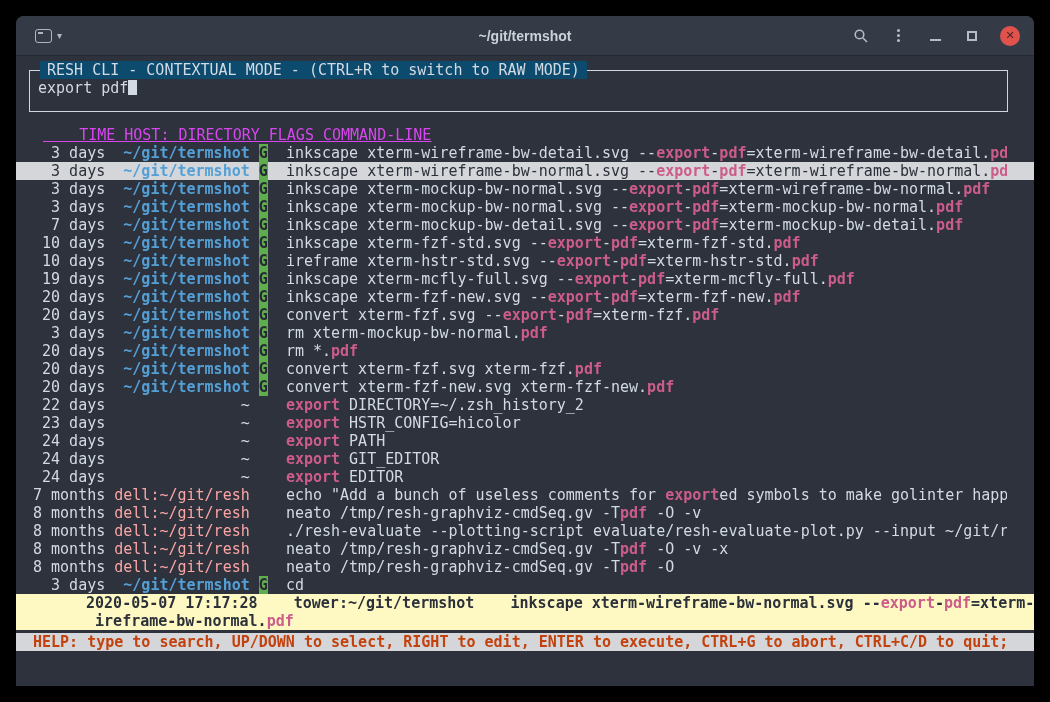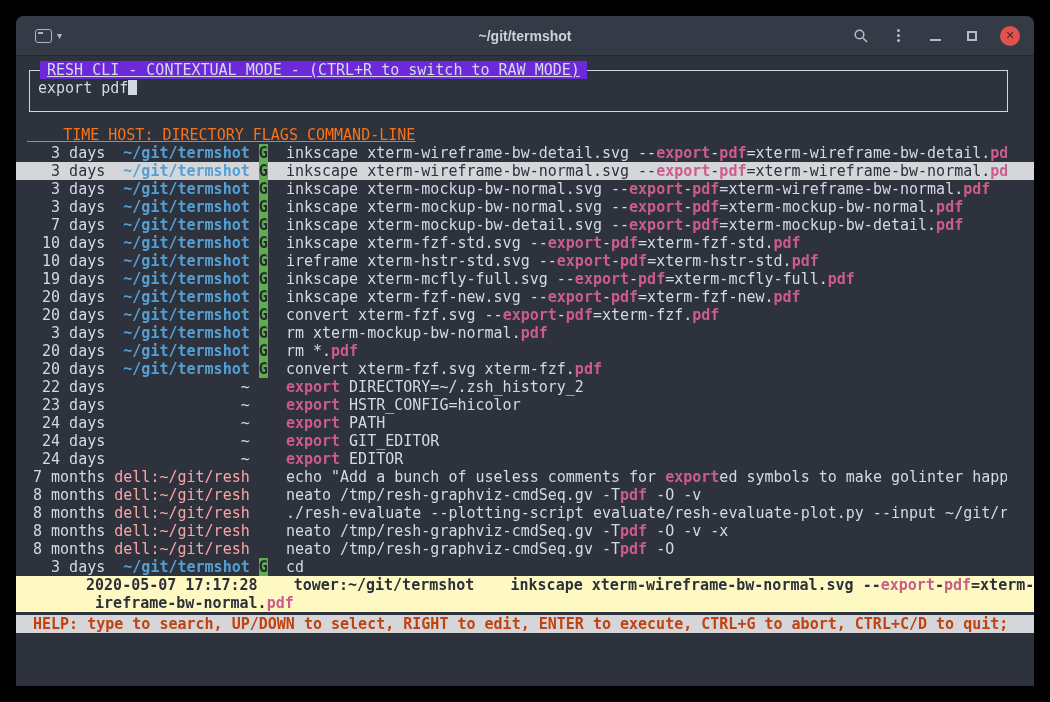--- a/index.html
+++ b/index.html
@@ -45,27 +45,27 @@
     flex:1; padding-top:6px; color:#d3dae3; font-size:15px; line-height:18px;
     position:relative;
   }
   pre { margin:0; white-space:pre; font-family:inherit; font-size:inherit; line-height:inherit; }
   
   .search-box {
     position:relative; border:1px solid #cfd6e0; margin:8px 26px 14px 13px;
     padding:8px 8px 7px; height:42px;
   }
   .search-title {
-    position:absolute; top:-10px; left:10px; background:#6d28d9;
-    padding:0 7px; color:#d3dae3; white-space:pre;text-decoration:underline;
+    position:absolute; top:-10px; left:10px; background:#0c4a6e;
+    padding:0 7px; color:#d3dae3; white-space:pre;
   }
   .search-line { white-space:pre; }
   .cursor { display:inline-block; width:9px; height:15px; background:#d3dae3; vertical-align:-2px; }
   
-  .hist-header { padding-left:11px; height:18px; color:#f97316;text-decoration:underline; }
+  .hist-header { padding-left:27px; height:18px; color:#d946ef;text-decoration:underline; }
   .hdr-underline { text-decoration:underline; }
   
   .rows { color:#d3dae3; }
   .row { height:18px; }
   .row pre { padding-left:17px; width:991px; height:18px; overflow:hidden; }
   .row.selected { background:#d4d6d9; color:#2b303a; }
   .host.blue { color:#54a0d6; font-weight:bold; }
   .host.pink { color:#fca5a5; }
   .flag { background:#5fad4e; color:#262b33; font-weight:bold; }
   .hl { color:#cc5c8a; font-weight:bold; }
@@ -159,20 +159,23 @@
         <div class="row">
           <pre><span class="time">  3 days </span><span class="host blue"> ~/git/termshot</span><span> </span><span class="flag">G</span><span>  </span><span class="cmd">rm xterm-mockup-bw-normal.</span><span class="cmd hl">pdf</span></pre>
         </div>
         <div class="row">
           <pre><span class="time"> 20 days </span><span class="host blue"> ~/git/termshot</span><span> </span><span class="flag">G</span><span>  </span><span class="cmd">rm *.</span><span class="cmd hl">pdf</span></pre>
         </div>
         <div class="row">
           <pre><span class="time"> 20 days </span><span class="host blue"> ~/git/termshot</span><span> </span><span class="flag">G</span><span>  </span><span class="cmd">convert xterm-fzf.svg xterm-fzf.</span><span class="cmd hl">pdf</span></pre>
         </div>
         <div class="row">
+          <pre><span class="time"> 20 days </span><span class="host blue"> ~/git/termshot</span><span> </span><span class="flag">G</span><span>  </span><span class="cmd">convert xterm-fzf-new.svg xterm-fzf-new.</span><span class="cmd hl">pdf</span></pre>
+        </div>
+        <div class="row">
           <pre><span class="time"> 22 days </span><span class="host plain">              ~</span><span> </span><span> </span><span>  </span><span class="cmd hl">export</span><span class="cmd"> DIRECTORY=~/.zsh_history_2</span></pre>
         </div>
         <div class="row">
           <pre><span class="time"> 23 days </span><span class="host plain">              ~</span><span> </span><span> </span><span>  </span><span class="cmd hl">export</span><span class="cmd"> HSTR_CONFIG=hicolor</span></pre>
         </div>
         <div class="row">
           <pre><span class="time"> 24 days </span><span class="host plain">              ~</span><span> </span><span> </span><span>  </span><span class="cmd hl">export</span><span class="cmd"> PATH</span></pre>
         </div>
         <div class="row">
           <pre><span class="time"> 24 days </span><span class="host plain">              ~</span><span> </span><span> </span><span>  </span><span class="cmd hl">export</span><span class="cmd"> GIT_EDITOR</span></pre>

